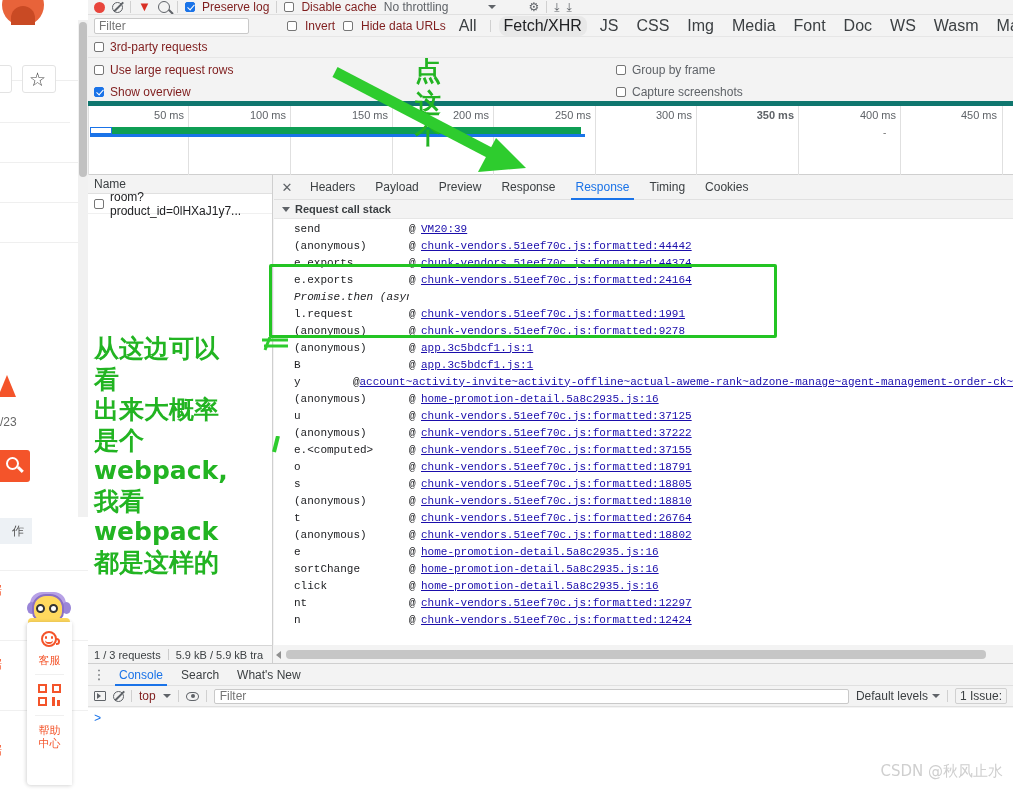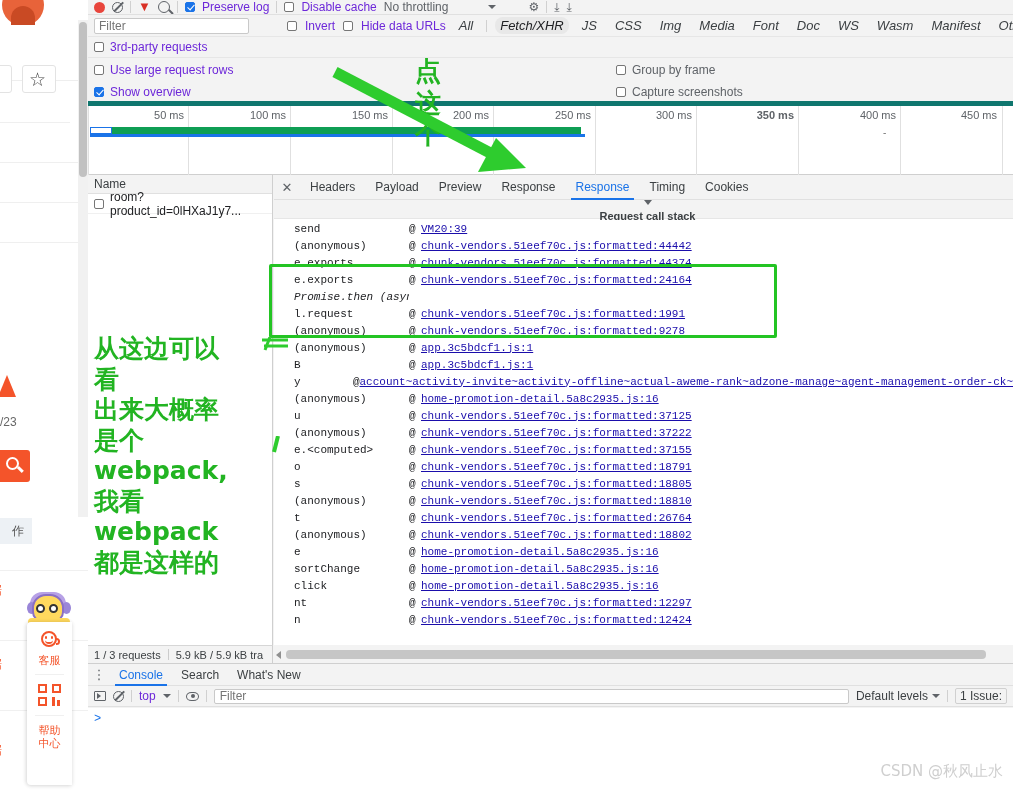--- a/index.html
+++ b/index.html
@@ -128,38 +128,38 @@
   .ic-record { width:11px; height:11px; border-radius:50%; background:#e8453c; }
   .ic-clear { width:11px; height:11px; border:1.6px solid #5f6368; border-radius:50%; }
   .ic-clear:after { content:""; position:absolute; left:-1px; top:3.2px; width:13px; height:1.6px; background:#5f6368; transform: rotate(-45deg); }
   .ic-filter { width:13px; height:12px; color:#d93025; font-size:13px; line-height:12px; }
   .ic-search { width:12px; height:12px; border:1.6px solid #5f6368; border-radius:50%; }
   .ic-search:after { content:""; position:absolute; left:9px; top:9px; width:6px; height:1.6px; background:#5f6368; transform:rotate(45deg); }
   .vdiv { width:1px; height:12px; background:#d0d0d0; flex:0 0 auto; }
   .cbx { width:10px; height:10px; border:1px solid #767676; background:#fff; border-radius:2px; flex:0 0 auto; display:inline-block; position:relative; }
   .cbx.on { background:#1a73e8; border-color:#1a73e8; }
   .cbx.on:after { content:""; position:absolute; left:2.6px; top:0.4px; width:3px; height:6px; border:solid #fff; border-width:0 1.6px 1.6px 0; transform: rotate(42deg); }
-  .tb-lbl { font-size:12px; color:#6d28d9; white-space:nowrap; flex:0 0 auto; }
+  .tb-lbl { font-size:12px; color:#7f1d1d; white-space:nowrap; flex:0 0 auto; }
   .tb-lbl.dim { color:#5f6368; }
   .caret { width:0;height:0;border-left:4px solid transparent;border-right:4px solid transparent;border-top:4px solid #5f6368; flex:0 0 auto; }
   .ic-gear { font-size:12px; color:#5f6368; line-height:12px; }
   .ic-import, .ic-export { font-size:12px; color:#5f6368; line-height:12px; }
 
   
   .nt-filterbar {
     position:absolute; left:0; top:15px; width:925px; height:22px;
     background:#f3f3f3; border-bottom:1px solid #e6e6e6;
     display:flex; align-items:center; gap:8px; padding: 0 6px; overflow:hidden;
   }
   .filter-input {
     width: 155px; height: 16px; border:1px solid #c9c9c9; background:#fff;
     border-radius: 2px; font-size: 12px; color:#5f6368; padding: 0 4px; outline:none;
     font-family: "Liberation Sans", sans-serif;
   }
-  .type-btn { font-size:13px; color:#3c4043; padding: 1px 5px; border-radius: 8px; white-space:nowrap;font-style:italic; }
+  .type-btn { font-size:16px; color:#3c4043; padding: 1px 5px; border-radius: 8px; white-space:nowrap; }
   .type-btn.active { background:#e8e8e8; color:#202124; }
 
   .nt-opts1 {
     position:absolute; left:0; top:37px; width:925px; height:21px;
     background:#f3f3f3; border-bottom:1px solid #e6e6e6;
     display:flex; align-items:center; gap:6px; padding: 0 6px;
   }
   .nt-opts2 {
     position:absolute; left:0; top:58px; width:925px; height:48px;
     background:#f3f3f3; border-bottom:5px solid #0f766e;
@@ -183,21 +183,21 @@
     font-size:12px; color:#3c4043; padding-left:6px; line-height:19px;
   }
   .nt-row { height:20px; display:flex; align-items:center; gap:6px; padding-left:6px; font-size:12px; color:#202124; border-bottom:1px solid #f0f0f0; }
 
   .nt-detail { position:absolute; left:186px; top:0; width:739px; height:470px; background:#fff; }
   .dt-tabs { height:25px; border-bottom:1px solid #e0e0e0; display:flex; align-items:center; gap:0; background:#f3f3f3; }
   .dt-x { width:26px; text-align:center; font-size:13px; color:#5f6368; }
   .dt-tab { font-size:12px; color:#3c4043; padding: 4px 10px; position:relative; height:25px; line-height:17px; }
   .dt-tab.active { color:#1a73e8; }
   .dt-tab.active:after { content:""; position:absolute; left:6px; right:6px; bottom:0; height:2px; background:#1a73e8; }
-  .dt-section { height:19px; background:#f3f3f3; border-bottom:1px solid #e6e6e6; display:flex; align-items:center; gap:5px; padding-left:8px;flex-direction:column; }
+  .dt-section { height:19px; background:#f3f3f3; border-bottom:1px solid #e6e6e6; display:flex; align-items:center; gap:5px; padding-left:8px; }
   .tri { width:0;height:0;border-left:4px solid transparent;border-right:4px solid transparent;border-top:5px solid #5f6368; }
   .dt-section-lbl { font-size:11px; font-weight:bold; color:#3c4043; }
 
   .stack { position:absolute; left:0; top:45px; width:739px; height:405px; background:#fff; overflow:hidden; }
   .stack-row { height:17px; display:flex; align-items:center; font-family:"Liberation Mono", monospace; font-size:11px; color:#202124; white-space:nowrap; }
   .stack-fn { width:135px; padding-left:20px; overflow:hidden; }
   .stack-fn.async { font-style: italic; }
   .stack-at { width:12px; color:#202124; }
   .stack-link { color:#1a0dab; text-decoration: underline; }
 

